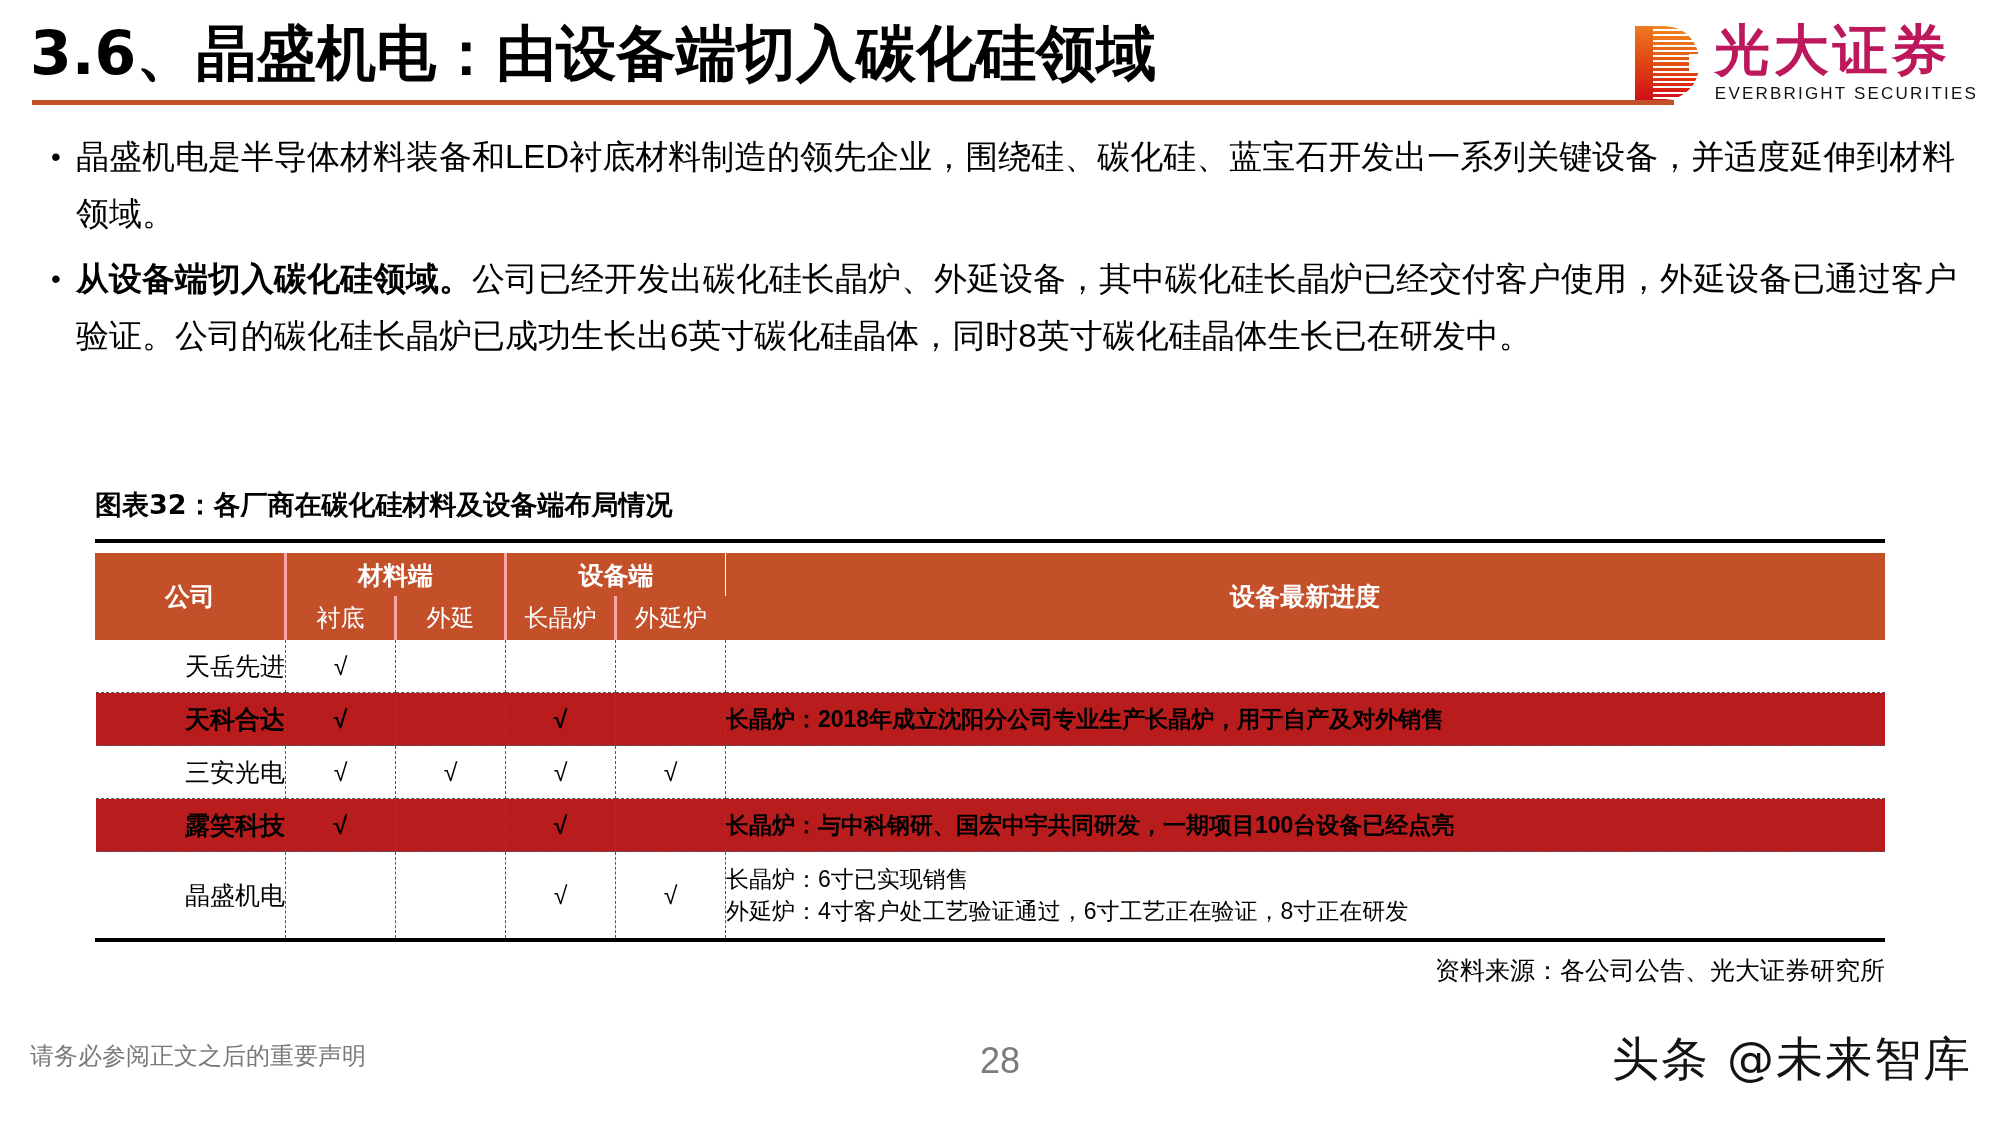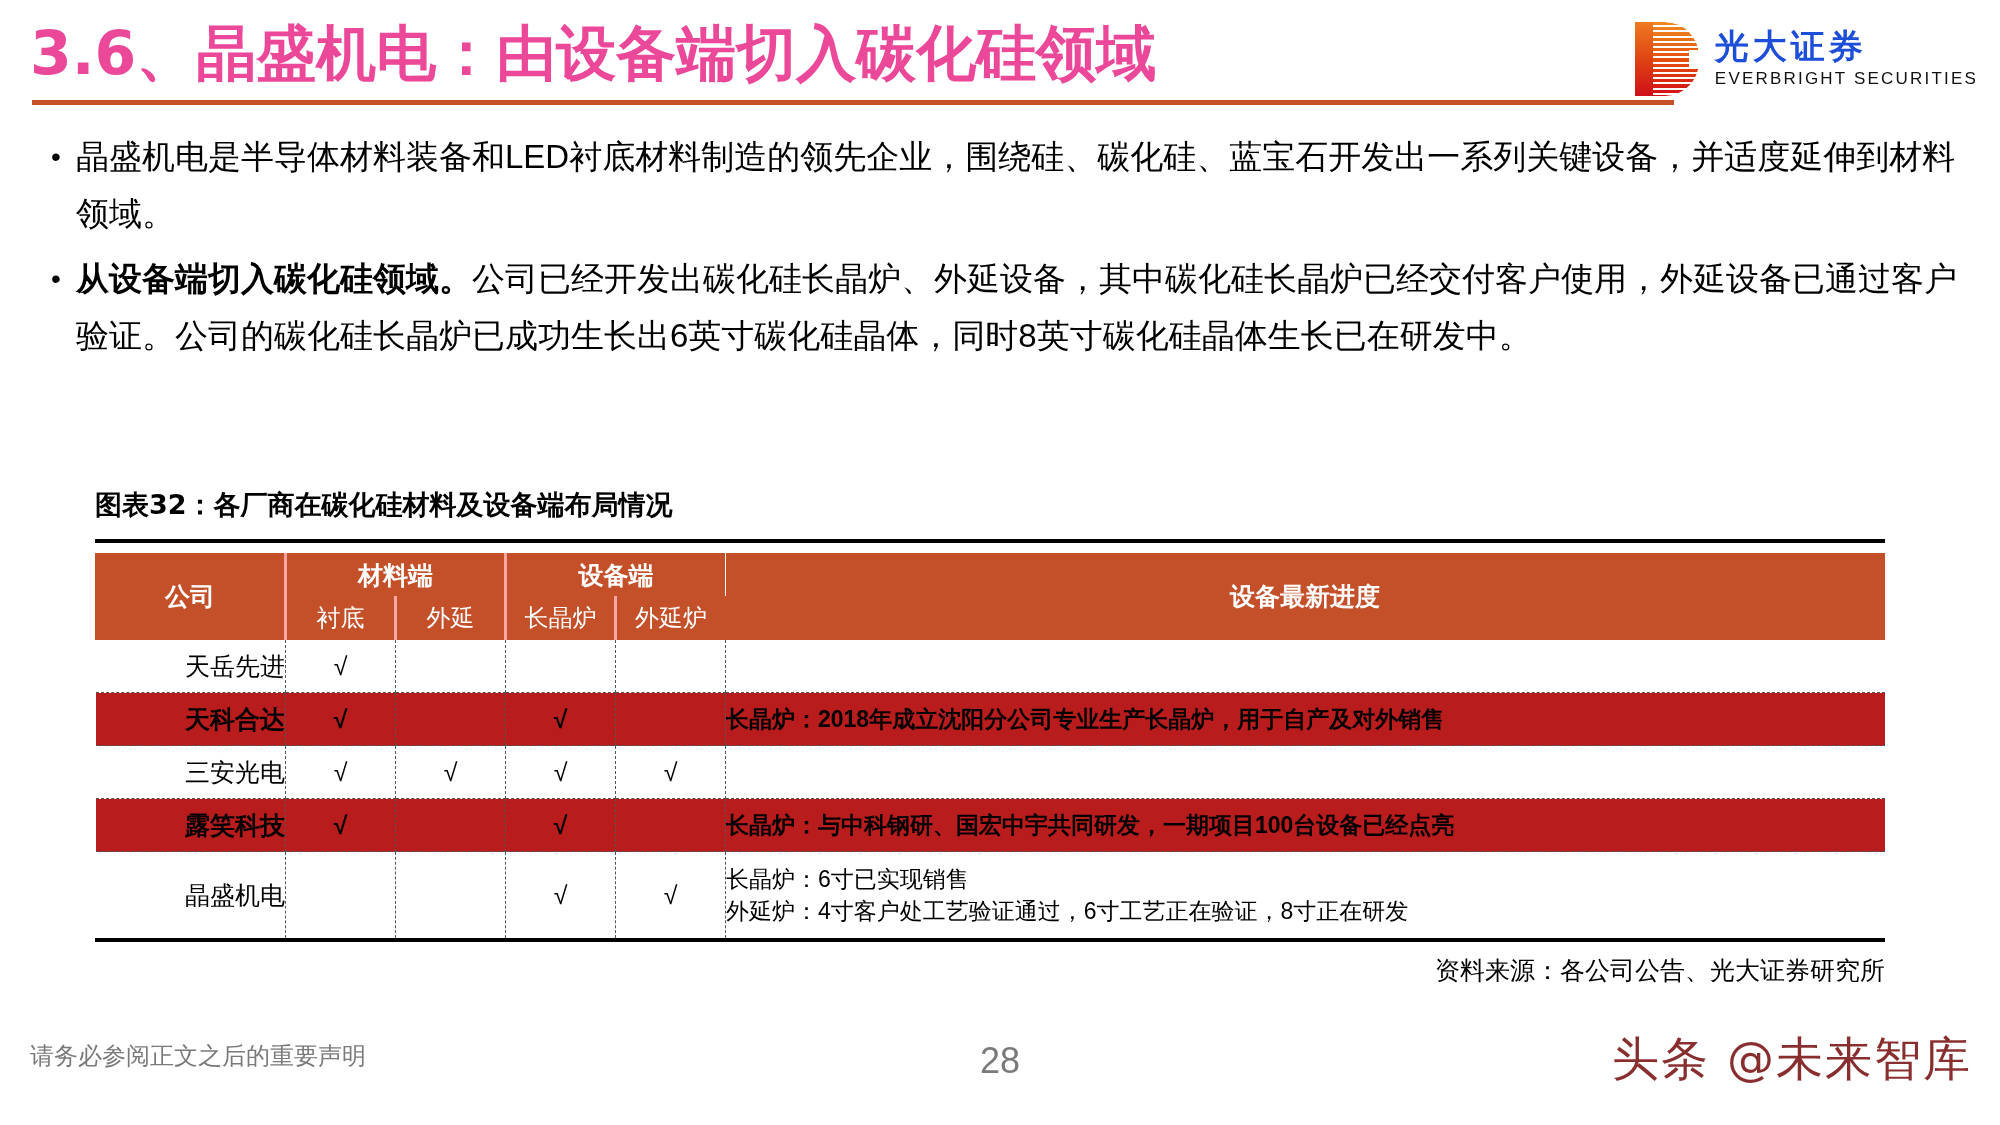--- a/index.html
+++ b/index.html
@@ -13,21 +13,21 @@
   }
   .slide{position:relative;width:2000px;height:1125px;}
 
   
   .header{
     position:absolute;left:0;top:0;width:2000px;height:118px;
   }
   .slide-title{
     position:absolute;left:30px;top:14px;
     font-size:60px;font-weight:bold;letter-spacing:0px;
-    white-space:nowrap;color:#ec4899;
+    white-space:nowrap;color:#000000;
     font-family:"DejaVu Sans","Liberation Sans",sans-serif;
   }
   .title-rule{
     position:absolute;left:32px;top:100px;width:1642px;height:5px;
     background:#c4502a;
   }
   .logo{
     position:absolute;right:22px;top:22px;
     display:flex;align-items:center;gap:16px;
   }
@@ -44,22 +44,22 @@
     -webkit-mask-image:repeating-linear-gradient(180deg,#000 0 3.2px,transparent 3.2px 5.2px);
             mask-image:repeating-linear-gradient(180deg,#000 0 3.2px,transparent 3.2px 5.2px);
     border-radius:0 34px 34px 0;
   }
   .logo-mark .bars::after{
     content:"";position:absolute;right:0;top:28px;width:10px;height:18px;
     background:#fff;
   }
   .logo-text{display:flex;flex-direction:column;justify-content:center;}
   .logo-cn{
-    font-size:34px;font-weight:bold;letter-spacing:4px;line-height:1.05;
-    font-family:"DejaVu Sans","Liberation Sans",sans-serif;color:#1d4ed8;
+    font-size:55px;font-weight:bold;letter-spacing:4px;line-height:1.05;
+    font-family:"DejaVu Sans","Liberation Sans",sans-serif;color:#be185d;
   }
   .logo-en{
     font-size:17px;letter-spacing:2.2px;margin-top:4px;color:#111;
     font-family:"Liberation Sans",sans-serif;
   }
 
   
   .bullets{position:absolute;left:36px;top:128px;width:1940px;}
   .bullet{
     display:flex;align-items:flex-start;
@@ -124,21 +124,21 @@
   
   .footer-note{
     position:absolute;left:30px;top:1040px;font-size:24px;color:#7a7a7a;
   }
   .page-num{
     position:absolute;left:0;top:1040px;width:2000px;text-align:center;
     font-size:36px;color:#7a7a7a;
   }
   .watermark{
     position:absolute;right:28px;top:1028px;
-    font-size:47px;color:#7f1d1d;letter-spacing:2px;
+    font-size:47px;color:#000000;letter-spacing:2px;
     font-family:"DejaVu Sans","Liberation Sans",sans-serif;
     opacity:.92;
     display:flex;align-items:center;gap:8px;white-space:nowrap;
   }
 </style>
 </head>
 <body>
 
 <div class="slide">
 

